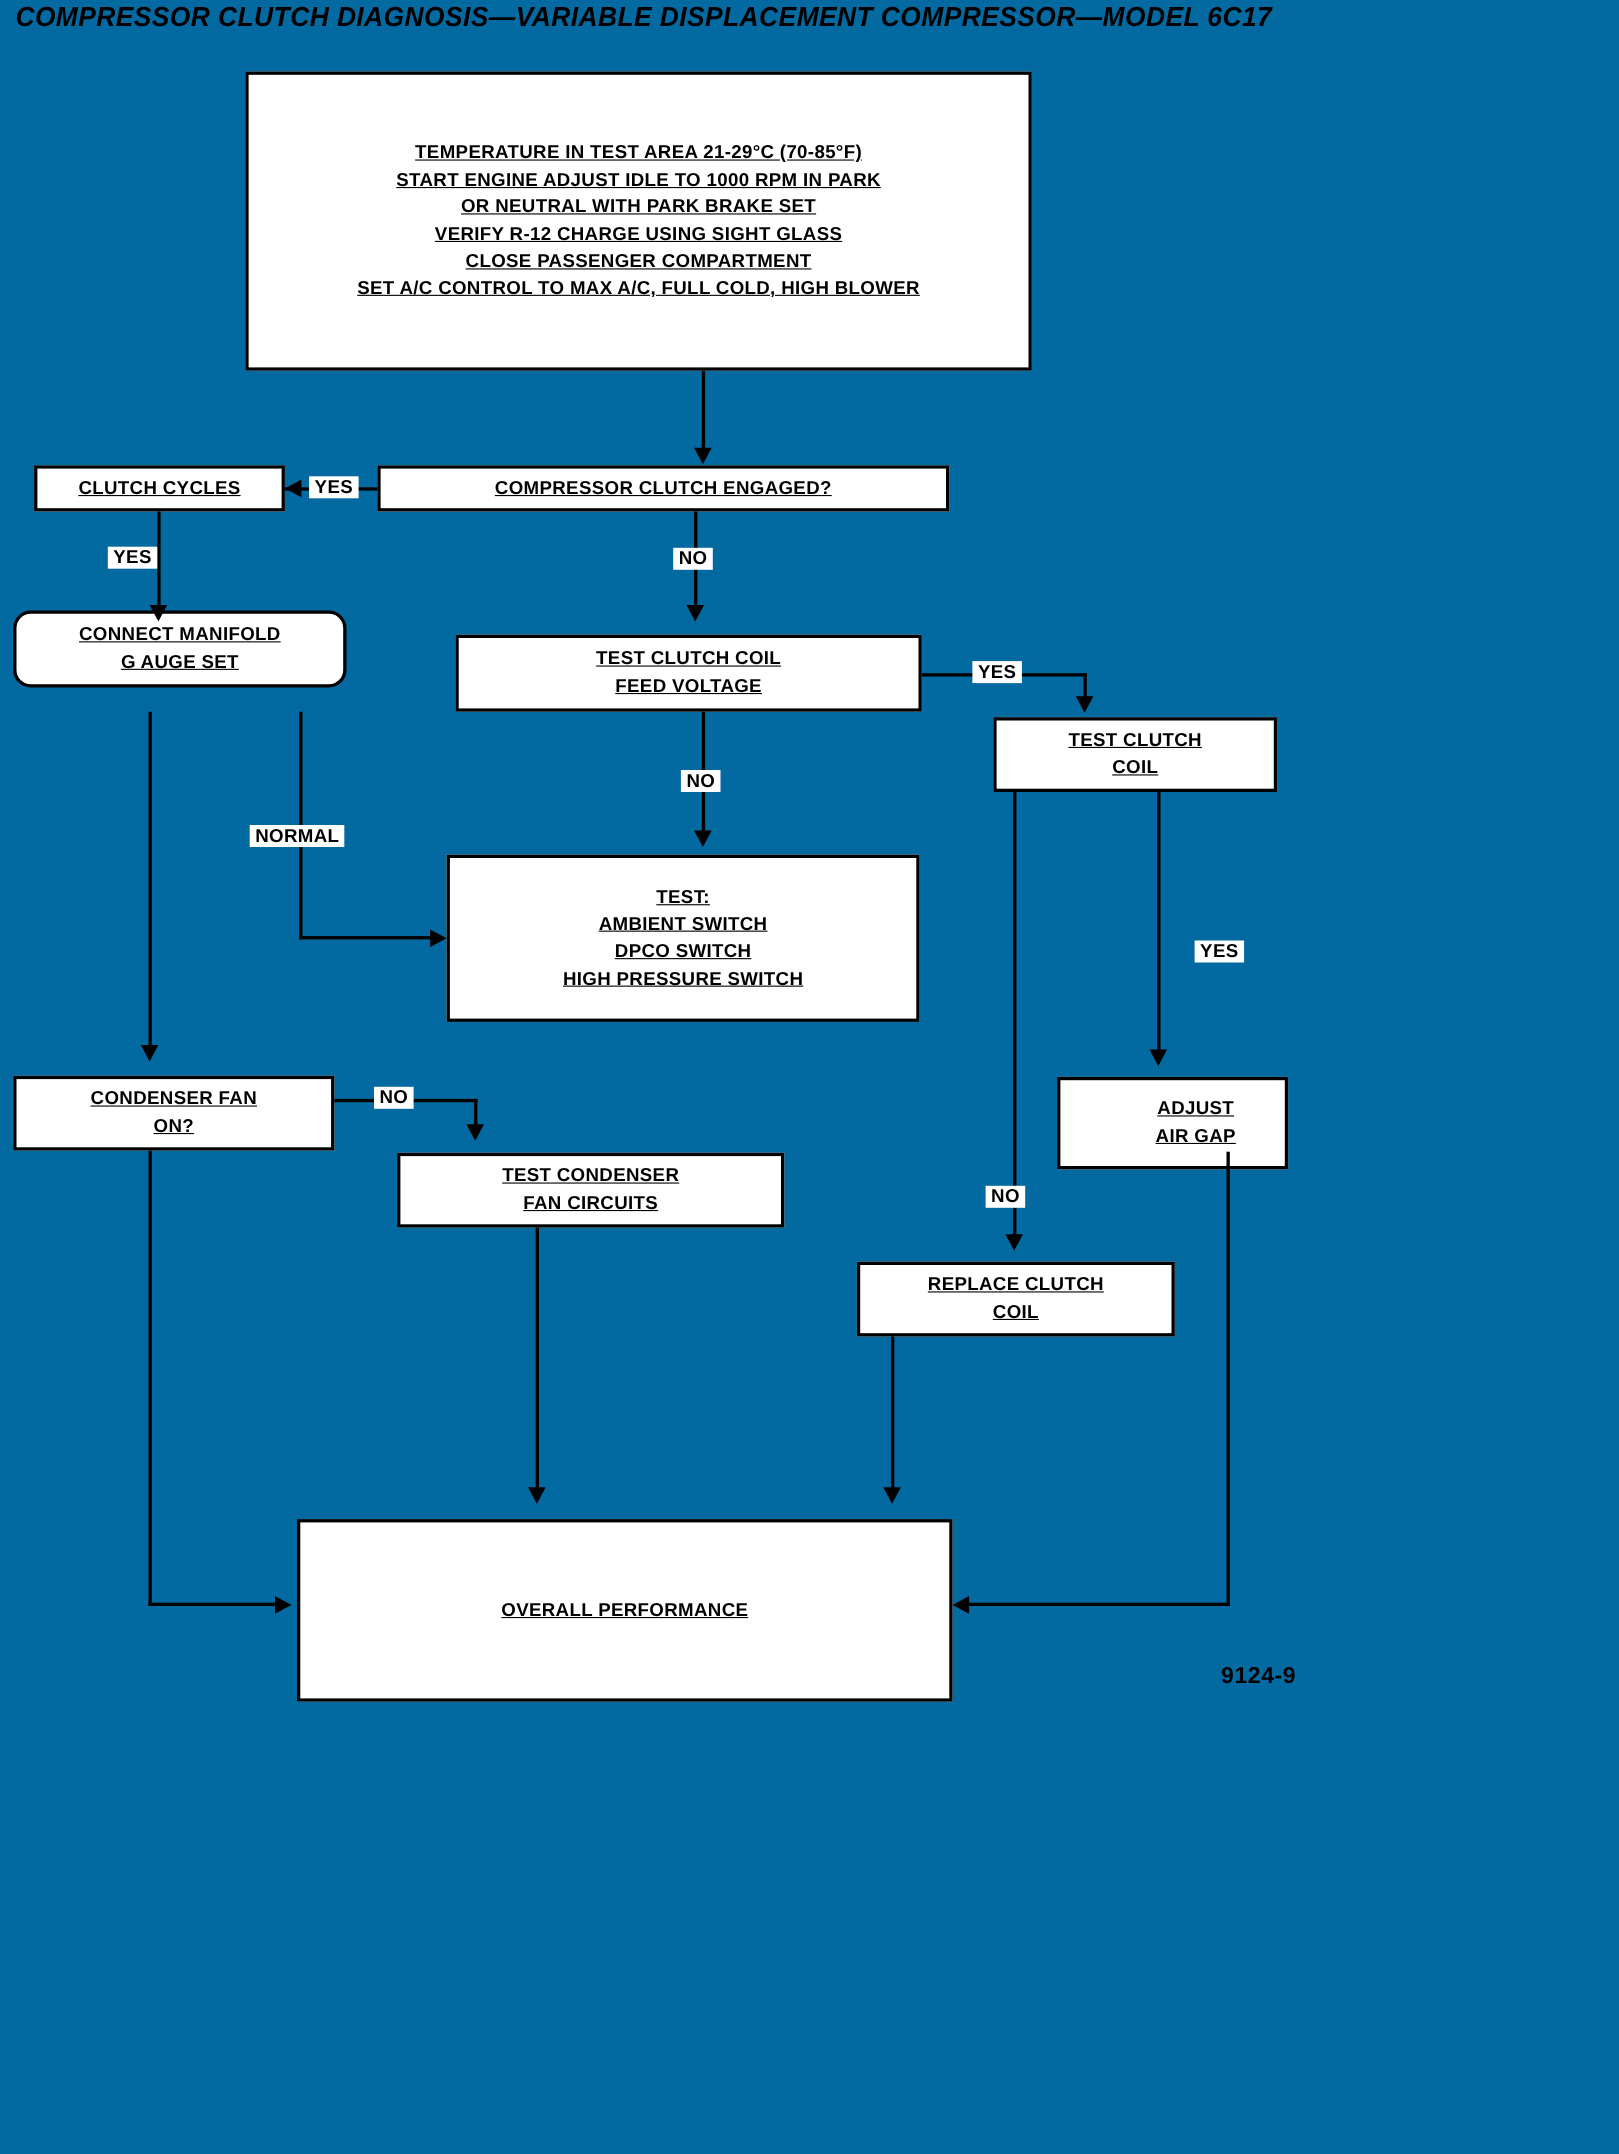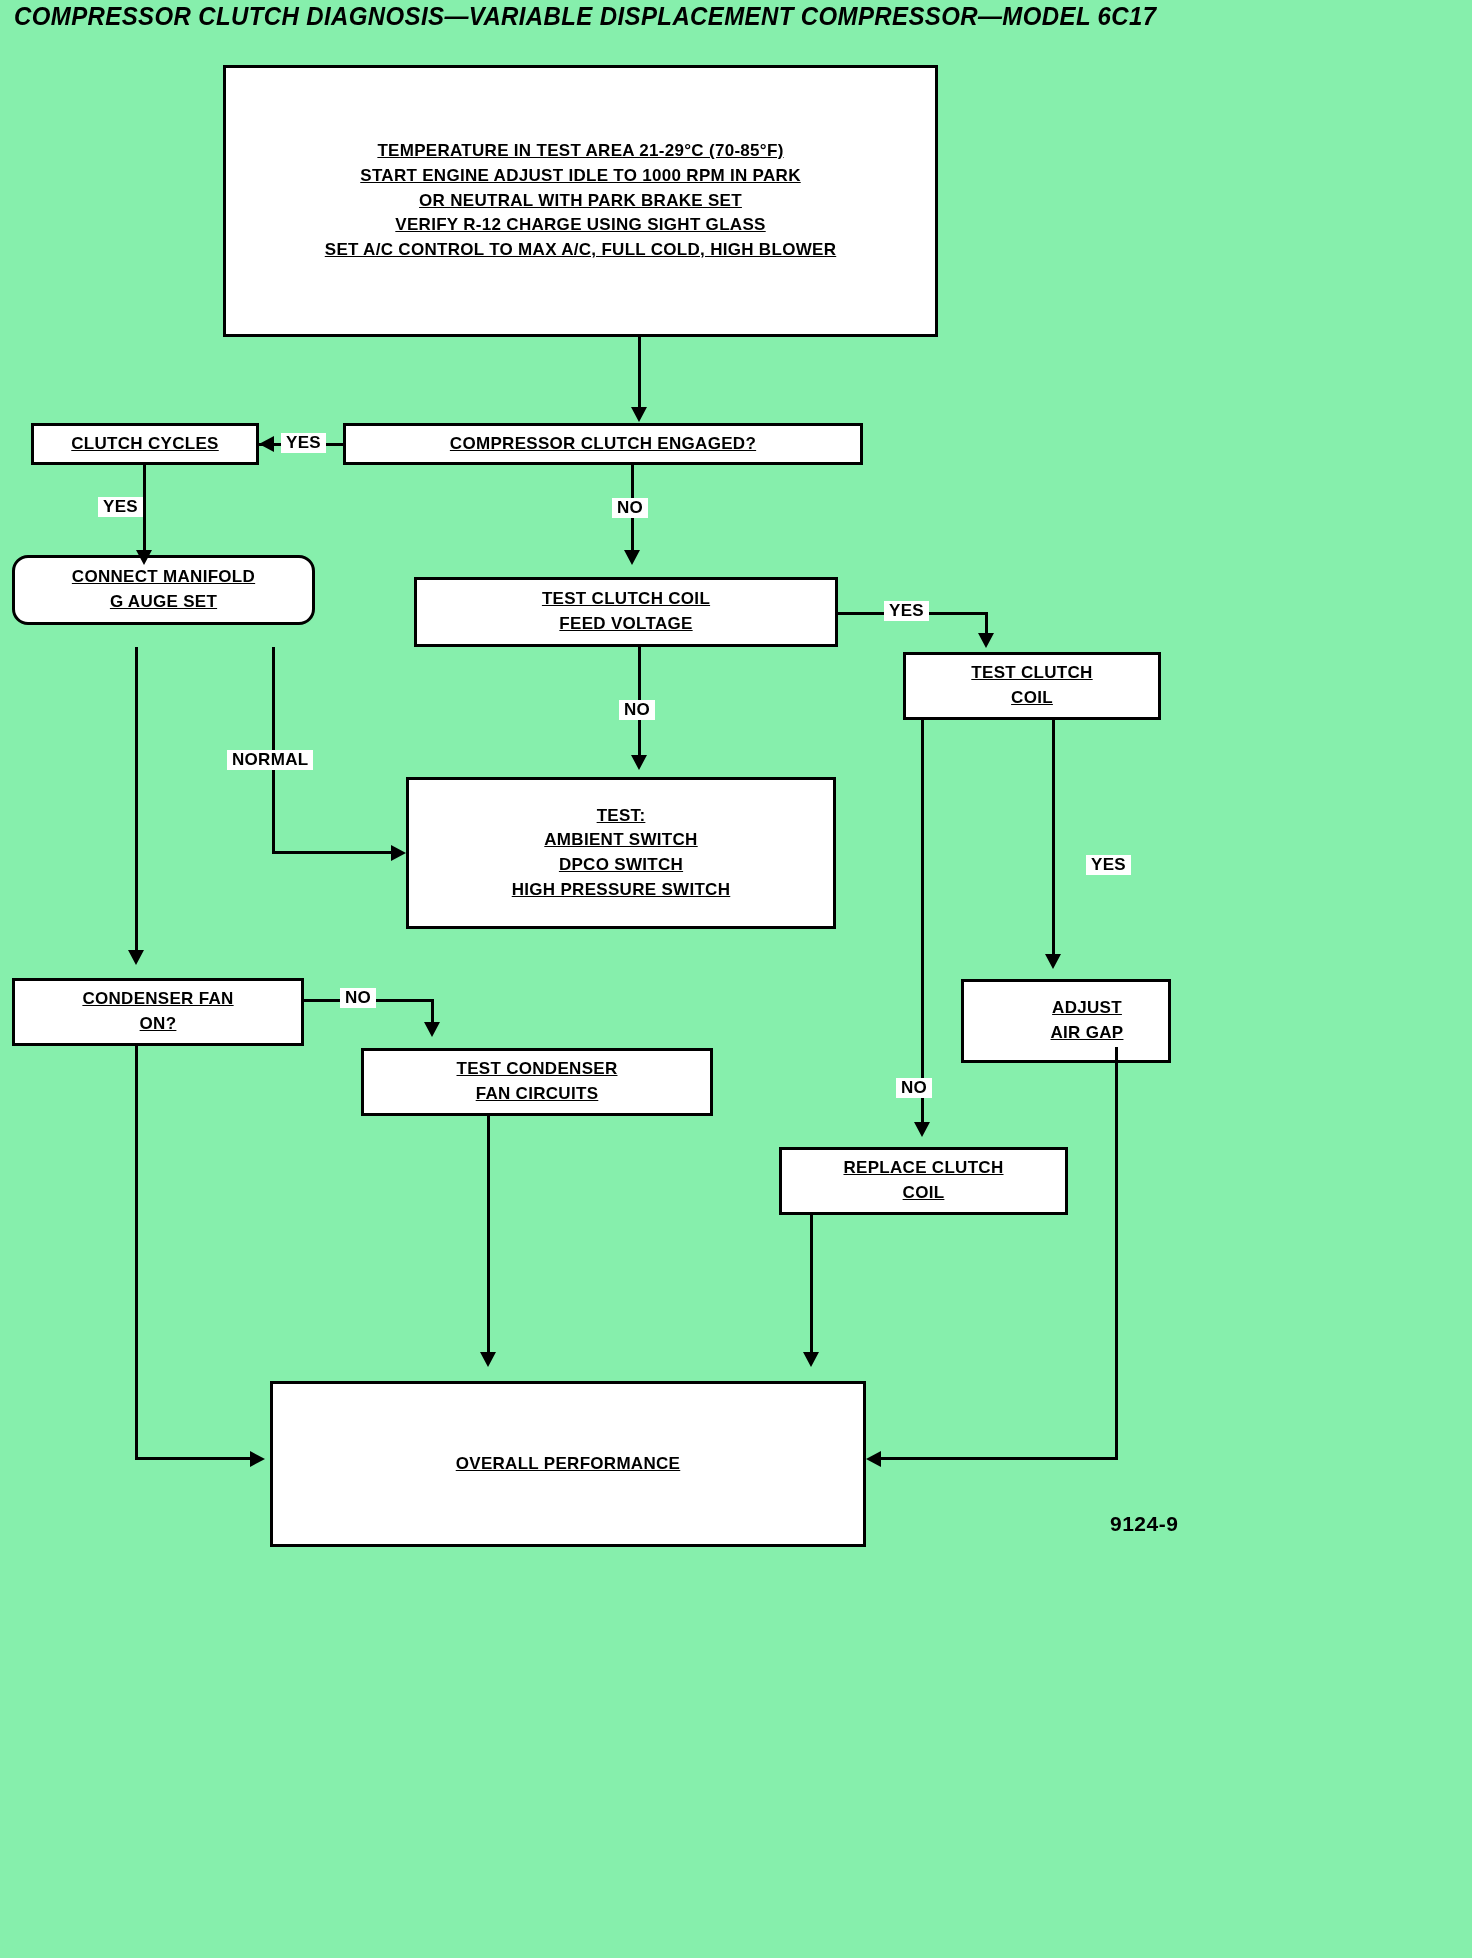--- a/index.html
+++ b/index.html
@@ -1,17 +1,17 @@
 <!DOCTYPE html>
 <html><head>
 <meta charset="utf-8">
 <style>
   html,body{margin:0;padding:0;background:#fff;}
   body{font-family:"Liberation Sans",sans-serif;color:#000;}
-  #page{position:relative;width:1472px;height:1958px;background:#86efac;overflow:hidden;}
+  #page{position:relative;width:1472px;height:1958px;background:#0369a1;overflow:hidden;}
 
   .title{
     position:absolute;left:14px;top:2px;width:1440px;
     font-family:"Liberation Sans",sans-serif;
     font-weight:bold;font-style:italic;
     font-size:25px;letter-spacing:0.4px;
     white-space:nowrap;
     transform:scaleX(0.96);transform-origin:left top;
   }
 
@@ -57,20 +57,21 @@
 <div id="page">
 
   <div class="title">COMPRESSOR CLUTCH DIAGNOSIS—VARIABLE DISPLACEMENT COMPRESSOR—MODEL 6C17</div>
 
   <div class="box" style="left:223px;top:65px;width:715px;height:272px;">
     <div class="txt">
       <div>TEMPERATURE IN TEST AREA 21-29°C (70-85°F)</div>
       <div>START ENGINE ADJUST IDLE TO 1000 RPM IN PARK</div>
       <div>OR NEUTRAL WITH PARK BRAKE SET</div>
       <div>VERIFY R-12 CHARGE USING SIGHT GLASS</div>
+      <div>CLOSE PASSENGER COMPARTMENT</div>
       <div>SET A/C CONTROL TO MAX A/C, FULL COLD, HIGH BLOWER</div>
     </div>
   </div>
 
   <div class="box" style="left:31px;top:423px;width:228px;height:42px;">
     <div class="txt">CLUTCH CYCLES</div>
   </div>
 
   <div class="box" style="left:343px;top:423px;width:520px;height:42px;">
     <div class="txt">COMPRESSOR CLUTCH ENGAGED?</div>

